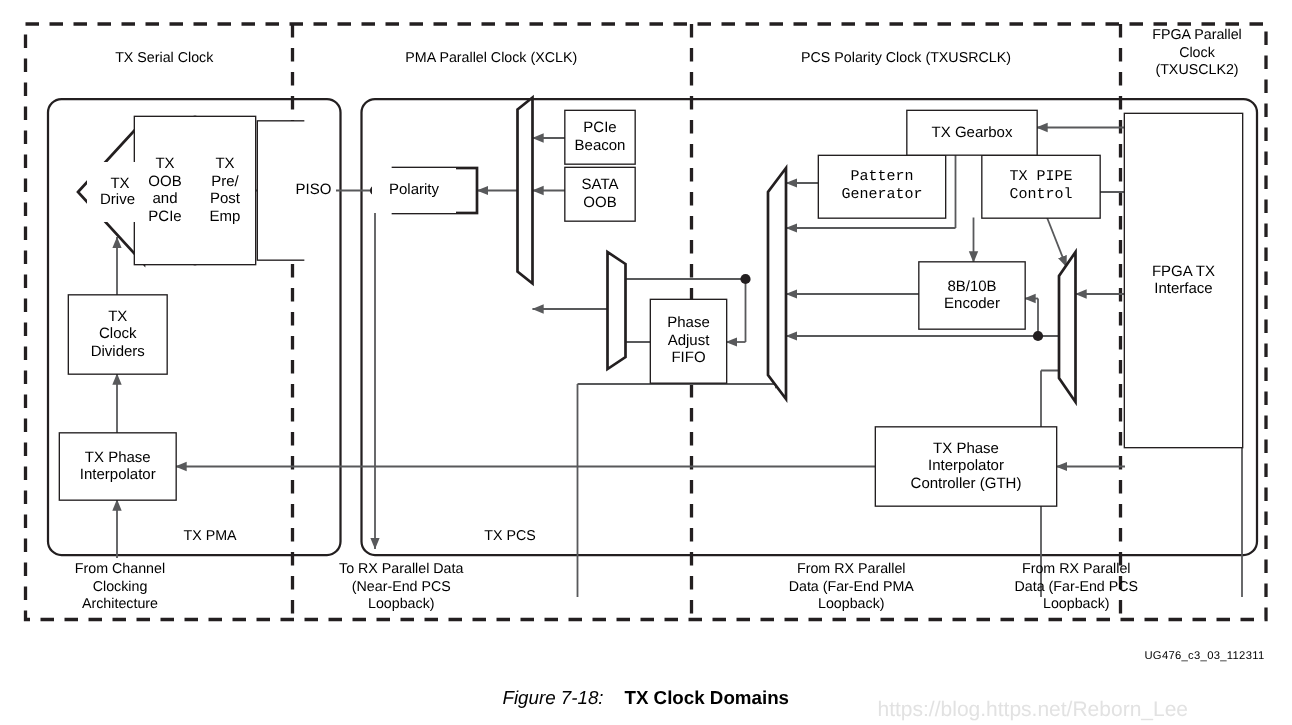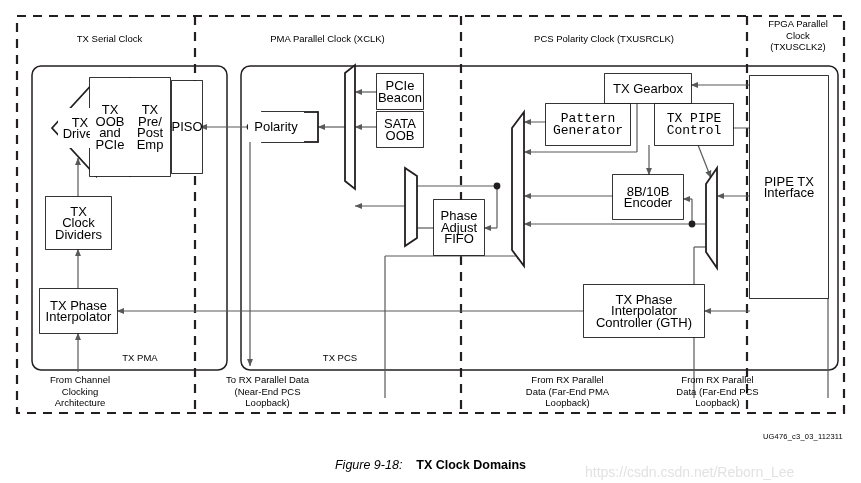--- a/index.html
+++ b/index.html
@@ -3,21 +3,21 @@
 <meta charset="utf-8">
 <style>
   html,body{margin:0;padding:0;background:#ffffff;}
   body{width:861px;height:483px;position:relative;
        font-family:"Liberation Sans","DejaVu Sans",sans-serif;
        color:#000;overflow:hidden;}
   #fig{position:absolute;left:0;top:0;width:861px;height:483px;}
   .lbl{position:absolute;text-align:center;line-height:11.5px;
        font-size:9.5px;color:#000;white-space:pre-line;}
   .blk{position:absolute;display:flex;align-items:center;justify-content:center;
-       text-align:center;font-size:13px;line-height:11.5px;
+       text-align:center;font-size:10px;line-height:11.5px;
        background:#fff;white-space:pre-line;}
   .caption{position:absolute;left:0;top:458px;width:861px;text-align:center;font-size:12.5px;}
   .caption i{font-style:italic;font-weight:normal;}
   .caption b{font-weight:bold;text-align:right;}
   .figid{position:absolute;right:18px;top:432px;font-size:7.5px;letter-spacing:.2px;}
   .wm{position:absolute;left:585px;top:464px;font-size:14px;color:#e2e2e2;}
 </style>
 </head>
 <body>
 
@@ -151,21 +151,21 @@
 <div class="blk" style="left:58px;top:108px;width:44px;height:40px;">TX
 Driver</div>
 <div class="blk" style="left:90px;top:78px;width:40px;height:98px;">TX
 OOB
 and
 PCIe</div>
 <div class="blk" style="left:130px;top:78px;width:40px;height:98px;">TX
 Pre/
 Post
 Emp</div>
-<div class="blk" style="left:172px;top:81px;width:30px;height:92px;">PISO</div>
+<div class="blk" style="left:172px;top:81px;width:30px;height:92px;padding-left:22px;">PISO</div>
 <div class="blk" style="left:46px;top:197px;width:65px;height:52px;">TX
 Clock
 Dividers</div>
 <div class="blk" style="left:40px;top:289px;width:77px;height:44px;">TX Phase
 Interpolator</div>
 <div class="blk" style="left:248px;top:112px;width:56px;height:30px;">Polarity</div>
 <div class="blk" style="left:377px;top:74px;width:46px;height:35px;">PCIe
 Beacon</div>
 <div class="blk" style="left:377px;top:112px;width:46px;height:35px;">SATA
 OOB</div>
@@ -175,37 +175,37 @@
 <div class="blk" style="left:605px;top:74px;width:86px;height:29px;">TX Gearbox</div>
 <div class="blk" style="left:546px;top:104px;width:84px;height:41px;font-family:Liberation Mono, monospace;">Pattern
 Generator</div>
 <div class="blk" style="left:655px;top:104px;width:78px;height:41px;font-family:Liberation Mono, monospace;">TX PIPE
 Control</div>
 <div class="blk" style="left:613px;top:175px;width:70px;height:44px;">8B/10B
 Encoder</div>
 <div class="blk" style="left:584px;top:285px;width:120px;height:52px;">TX Phase
 Interpolator
 Controller (GTH)</div>
-<div class="blk" style="left:750px;top:76px;width:78px;height:222px;">PIPE TX
+<div class="blk" style="left:750px;top:76px;width:78px;height:222px;">FPGA TX
 Interface</div>
 
 <div class="lbl" style="left:25px;top:374px;width:110px;">From Channel
 Clocking
 Architecture</div>
 <div class="lbl" style="left:200px;top:374px;width:135px;">To RX Parallel Data
 (Near-End PCS
 Loopback)</div>
 <div class="lbl" style="left:500px;top:374px;width:135px;">From RX Parallel
 Data (Far-End PMA
 Loopback)</div>
 <div class="lbl" style="left:650px;top:374px;width:135px;">From RX Parallel
 Data (Far-End PCS
 Loopback)</div>
 
 <div class="figid">UG476_c3_03_112311</div>
 
-<div class="wm">https://csdn.csdn.net/Reborn_Lee</div>
+<div class="wm">https://blog.https.net/Reborn_Lee</div>
 
 <div class="caption">
-  <i>Figure 9-18:</i>
+  <i>Figure 7-18:</i>
   &nbsp;&nbsp;
   <b>TX Clock Domains</b>
 </div>
 
 </body></html>

